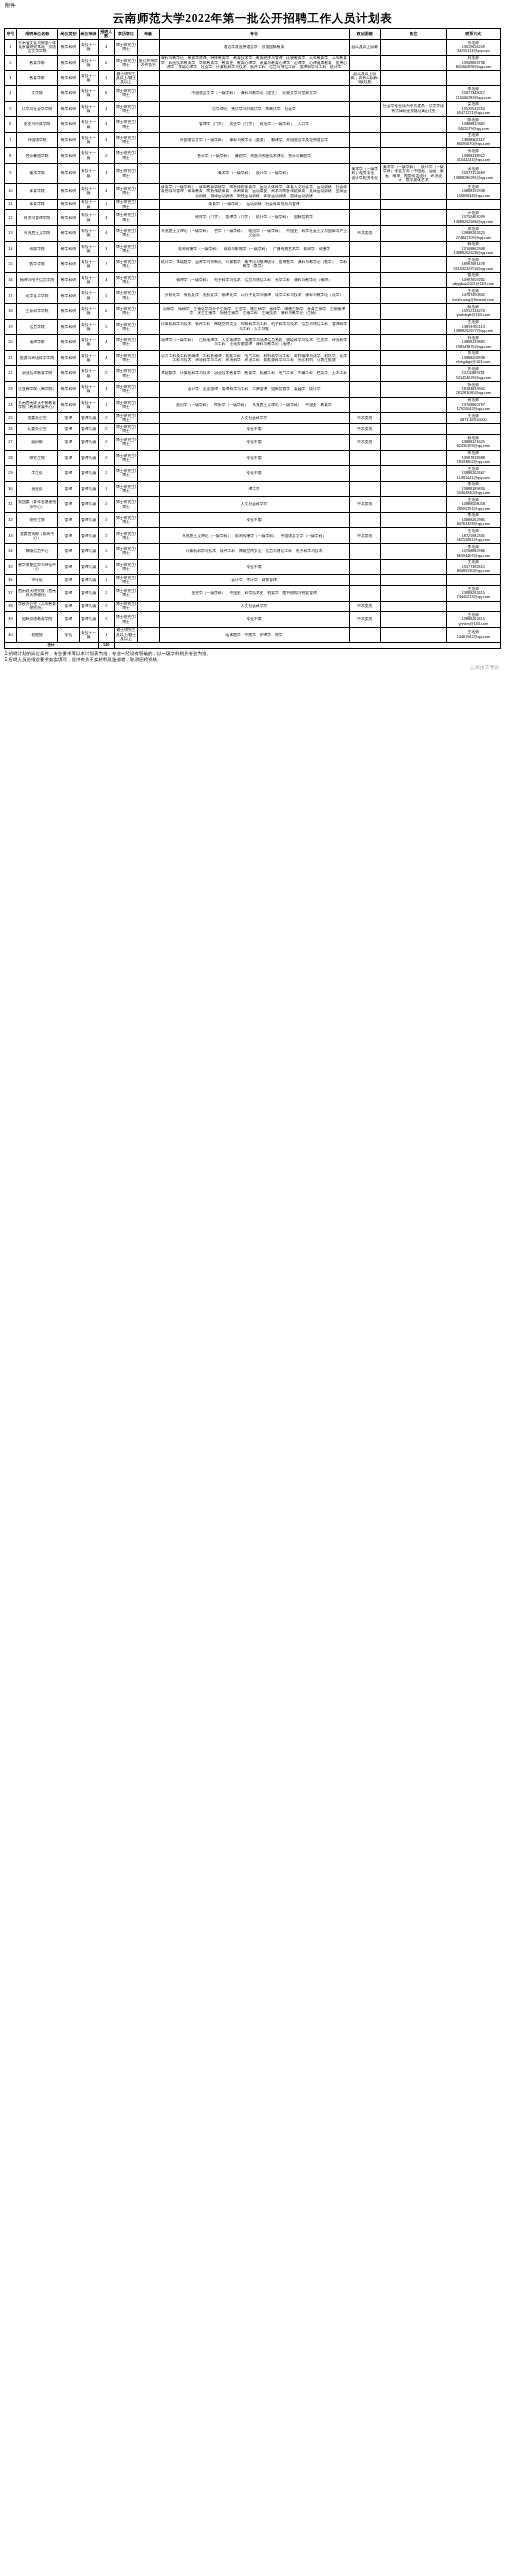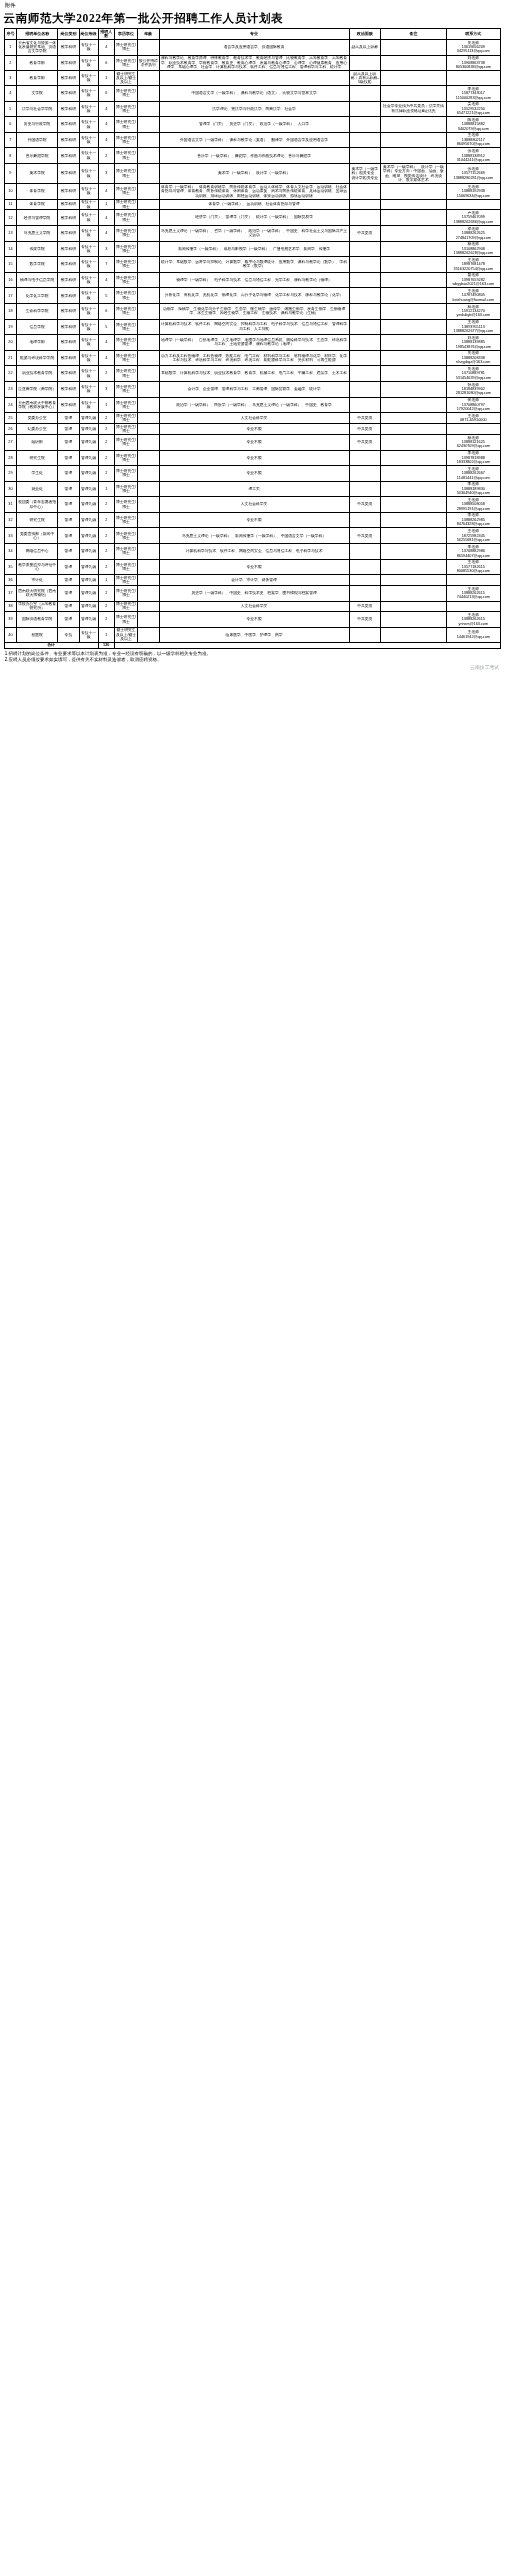--- a/index.html
+++ b/index.html
@@ -5,20 +5,21 @@
   html,body{margin:0;padding:0;background:#ffffff;}
   body{
     width:505px;
     font-family:"Liberation Sans","DejaVu Sans",sans-serif;
     color:#000;
     -webkit-font-smoothing:none;
   }
   .page{width:505px;box-sizing:border-box;padding:2.4px 3.6px 1.2px 3.6px;}
   .attach{font-size:5.4px;margin:0 0 1.2px 1.2px;}
   .doc-title{
+    text-align:center;
     font-size:11.5px;
     font-weight:bold;
     letter-spacing:0.6px;
     margin:1.2px 0 2.4px 0;
     font-family:"Liberation Serif","DejaVu Serif",serif;
   }
   table.plan{
     border-collapse:collapse;
     width:497px;
     table-layout:fixed;

